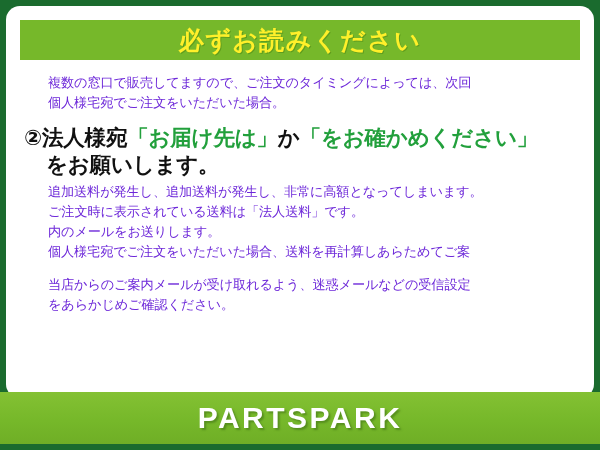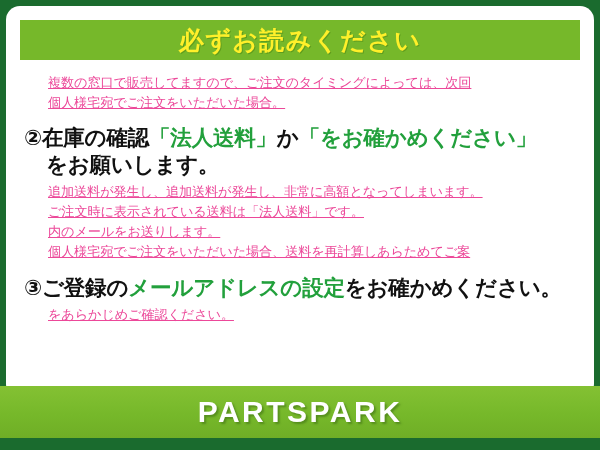--- a/index.html
+++ b/index.html
@@ -79,36 +79,35 @@
     display: block;
     padding-left: 22px;
   }
   .hl-green {
     color: #22a03c;
   }
 
   .body-text {
     margin-top: 3px;
     padding-left: 24px;
-    color: #ec4899;
+    color: #6d28d9;
     font-size: 13.2px;
     line-height: 1.52;
     letter-spacing: -0.15px;
-    text-decoration: underline;
   }
   .body-text .line {
     display: block;
     white-space: nowrap;
   }
 
   
   .footer {
     position: absolute;
     left: 0;
-    bottom: 12px;
+    bottom: 6px;
     width: 600px;
     height: 52px;
     background: linear-gradient(to bottom, #84c133 0%, #76b82a 55%, #6fae26 100%);
     display: flex;
     align-items: center;
     justify-content: center;
     text-align: right;
   }
   .logo-text {
     color: #ffffff;
@@ -135,36 +134,34 @@
 
       <div class="section">
         <div class="body-text">
           <span class="line">複数の窓口で販売してますので、ご注文のタイミングによっては、次回</span>
           <span class="line">個人様宅宛でご注文をいただいた場合。</span>
         </div>
       </div>
 
       <div class="section">
         <div class="heading">
-          <span>②</span><span>在庫の確認</span><span class="hl-green">「法人送料」</span><span>か</span><span class="hl-green">「をお確かめください」</span>
+          <span>②</span><span>法人様宛</span><span class="hl-green">「お届け先は」</span><span>か</span><span class="hl-green">「をお確かめください」</span>
           <span class="indent-line">をお願いします。</span>
         </div>
         <div class="body-text">
           <span class="line">追加送料が発生し、追加送料が発生し、非常に高額となってしまいます。</span>
           <span class="line">ご注文時に表示されている送料は「法人送料」です。</span>
           <span class="line">内のメールをお送りします。</span>
           <span class="line">個人様宅宛でご注文をいただいた場合、送料を再計算しあらためてご案</span>
         </div>
       </div>
 
       <div class="section">
-        <div class="heading">
-          <span>③</span><span>ご登録の</span><span class="hl-green">メールアドレスの設定</span><span>をお確かめください。</span>
-        </div>
         <div class="body-text">
+          <span class="line">当店からのご案内メールが受け取れるよう、迷惑メールなどの受信設定</span>
           <span class="line">をあらかじめご確認ください。</span>
         </div>
       </div>
 
     </div>
   </div>
 
   <div class="footer">
     <div class="logo-text">PARTSPARK</div>
   </div>

